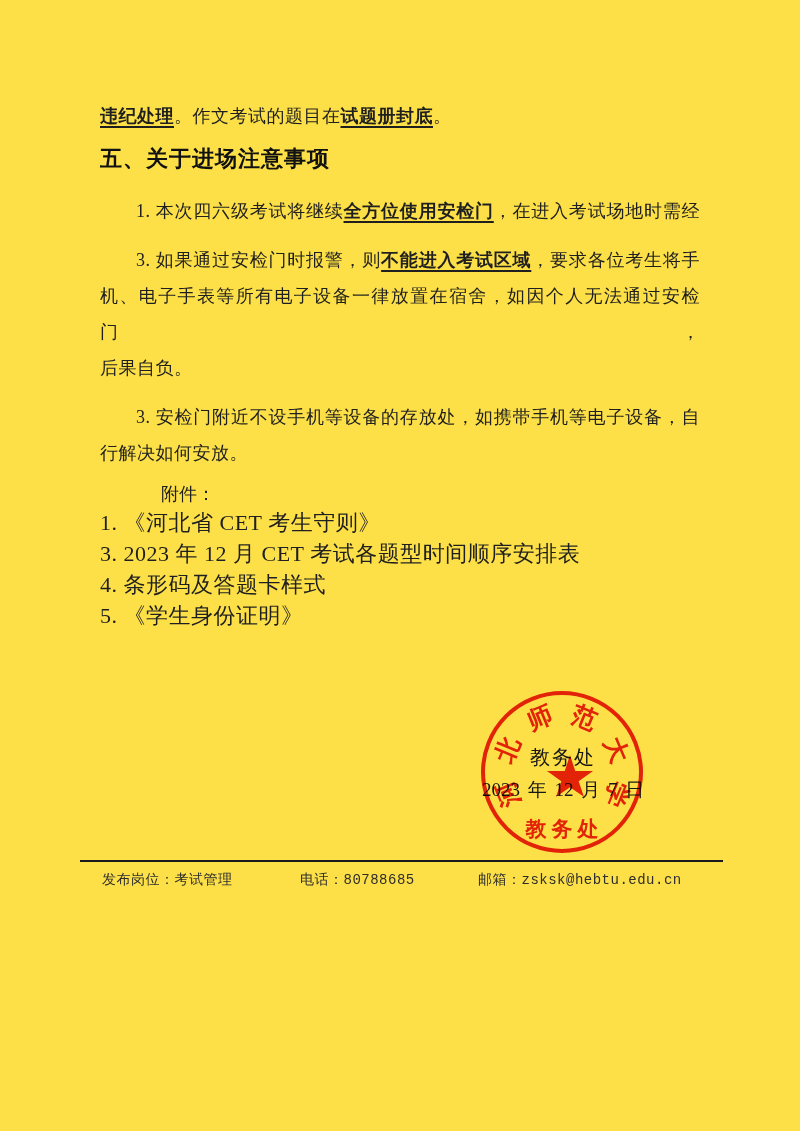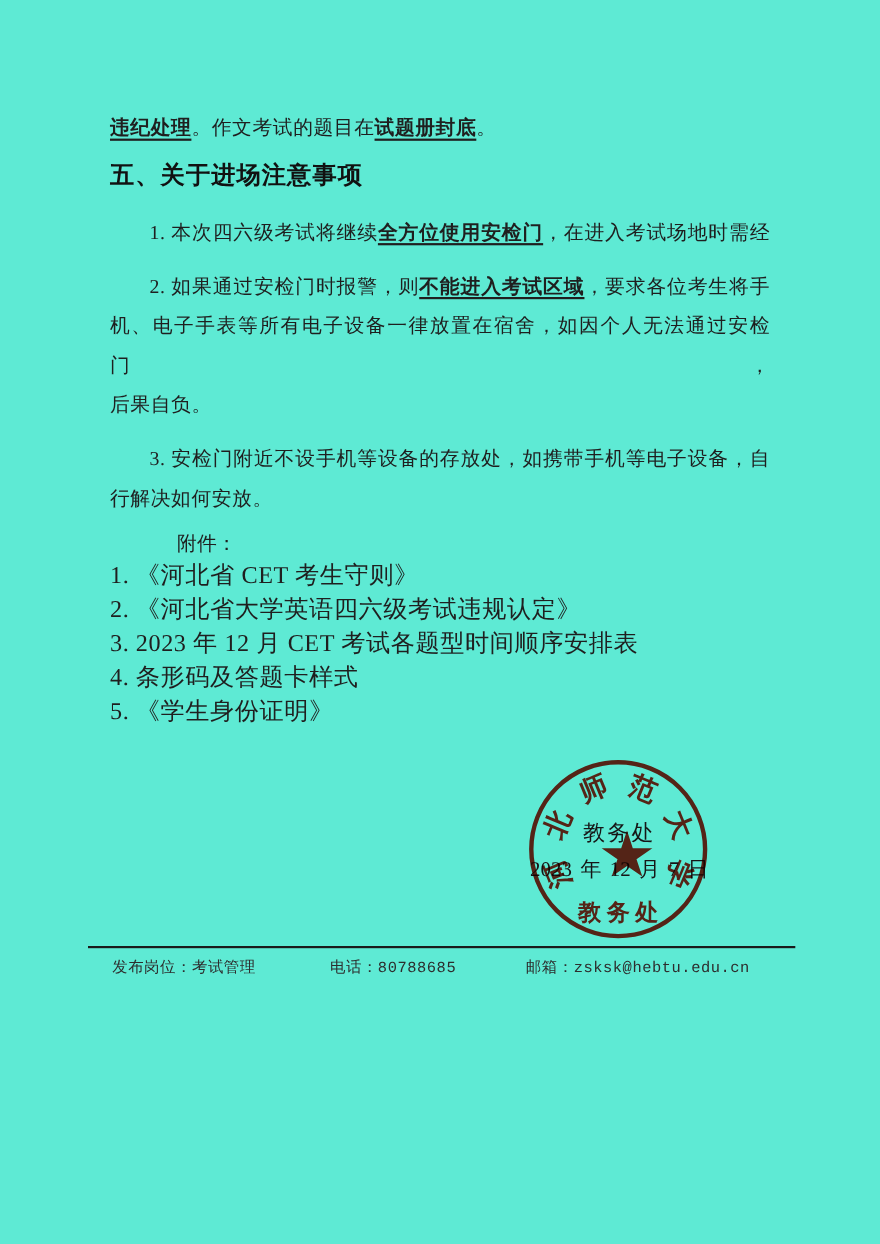--- a/index.html
+++ b/index.html
@@ -1,20 +1,20 @@
 <!DOCTYPE html>
 <html style="--red: #e4271b;"><head>
 <meta charset="utf-8">
 <style>
   :root { --red:#e4271b; --ink:#1f1f1f; }
   * { margin:0; padding:0; box-sizing:border-box; }
   html,body { background:#ffffff; }
   .page {
     position:relative; width:800px; height:1131px; margin:0 auto;
-    background:#5eead4; overflow:hidden;
+    background:#fde047; overflow:hidden;
     font-family:"Liberation Serif","DejaVu Serif",serif;
     color:var(--ink);
   }
   .content { position:absolute; left:100px; top:103px; width:600px; }
   .intro { font-size:18px; line-height:26px; letter-spacing:0.5px; }
   .bu { font-weight:700; text-decoration:underline; text-underline-offset:4px; text-decoration-thickness:1.5px; }
   .heading {
     margin-top:16px; font-size:22px; line-height:28px; font-weight:700;
     font-family:"Liberation Sans","DejaVu Sans",sans-serif; letter-spacing:1px; color:#111;
   }
@@ -68,35 +68,34 @@
   <div class="content">
     <div class="intro"><span class="bu">违纪处理</span><span>。作文考试的题目在</span><span class="bu">试题册封底</span><span>。</span></div>
 
     <div class="heading">五、关于进场注意事项</div>
 
     <div>
         <div class="para">
           <div class="line just indent"><span>1. 本次四六级考试将继续</span><span class="bu">全方位使用安检门</span><span>，在进入考试场地时需经</span></div>
         </div>
         <div class="para">
-          <div class="line just indent"><span>2. 如果通过安检门时报警，则</span><span class="bu">不能进入考试区域</span><span>，要求各位考生将手</span></div>
+          <div class="line just indent"><span>3. 如果通过安检门时报警，则</span><span class="bu">不能进入考试区域</span><span>，要求各位考生将手</span></div>
           <div class="line just"><span>机、电子手表等所有电子设备一律放置在宿舍，如因个人无法通过安检门，</span></div>
           <div class="line"><span>后果自负。</span></div>
         </div>
         <div class="para">
           <div class="line just indent"><span>3. 安检门附近不设手机等设备的存放处，如携带手机等电子设备，自</span></div>
           <div class="line"><span>行解决如何安放。</span></div>
         </div>
       </div>
 
     <div class="attach">
       <div class="attach-label">附件：</div>
       <div>
           <div class="attach-item">1. 《河北省 CET 考生守则》</div>
-          <div class="attach-item">2. 《河北省大学英语四六级考试违规认定》</div>
           <div class="attach-item">3. 2023 年 12 月 CET 考试各题型时间顺序安排表</div>
           <div class="attach-item">4. 条形码及答题卡样式</div>
           <div class="attach-item">5. 《学生身份证明》</div>
         </div>
     </div>
   </div>
 
   <div class="sig-name">教务处</div>
   <div class="sig-date">2023 年 12 月 7 日</div>
 

